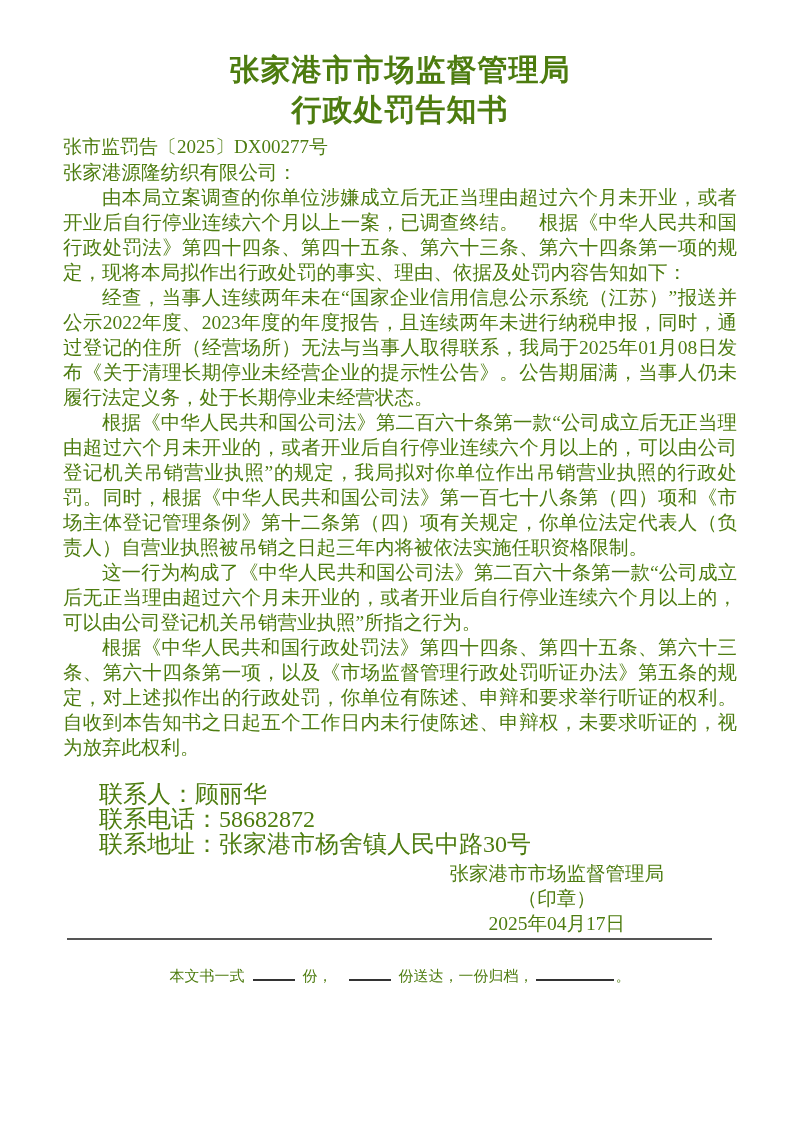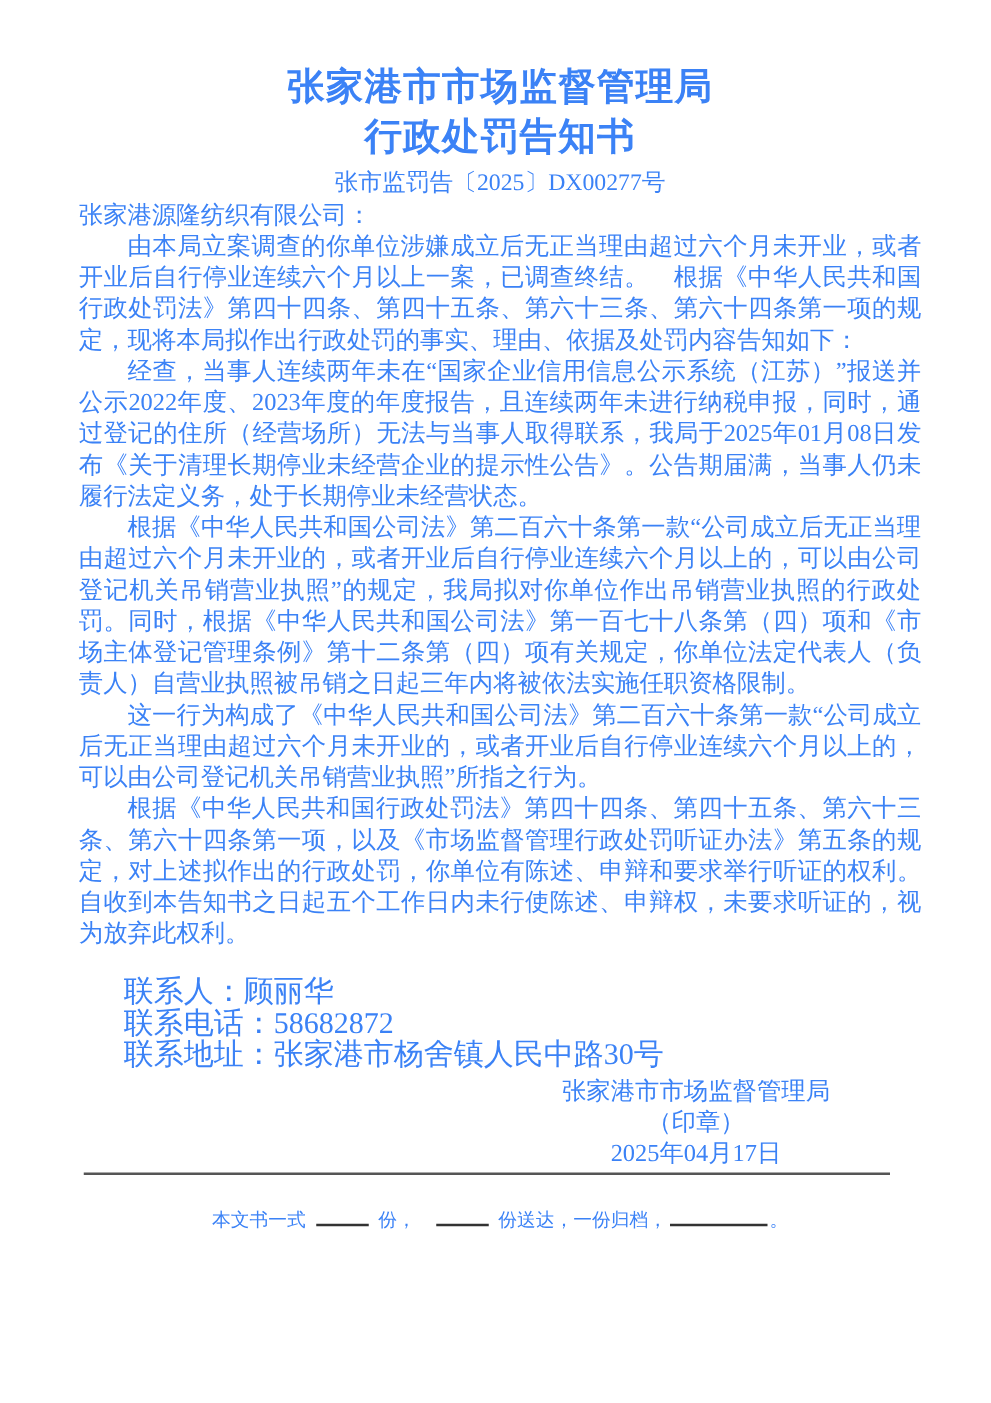--- a/index.html
+++ b/index.html
@@ -2,36 +2,35 @@
 <html lang="zh"><head>
 <meta charset="utf-8">
 <style>
   html,body { margin:0; padding:0; background:#ffffff; }
   .page {
     position:relative;
     width:793px; height:1122px;
     box-sizing:border-box;
     padding:50px 56px 0 63px;
     background:#ffffff;
-    color:#3b82f6;
+    color:#4d7c0f;
     font-family:"Liberation Serif","DejaVu Serif",serif;
     overflow:hidden;
   }
   .doc-agency, .doc-title {
     font-family:"Liberation Sans","DejaVu Sans",sans-serif;
     font-weight:700;
     font-size:30px;
     line-height:40px;
     text-align:center;
     letter-spacing:1px;
   }
   .doc-number {
     font-size:19px;
     line-height:26px;
-    text-align:center;
     margin-top:4px;
   }
   .doc-body {
     font-size:19.5px;
     line-height:25px;
     text-align:justify;
   }
   .doc-body p { margin:0; }
   .para { text-indent:2em; }
   .contact {

